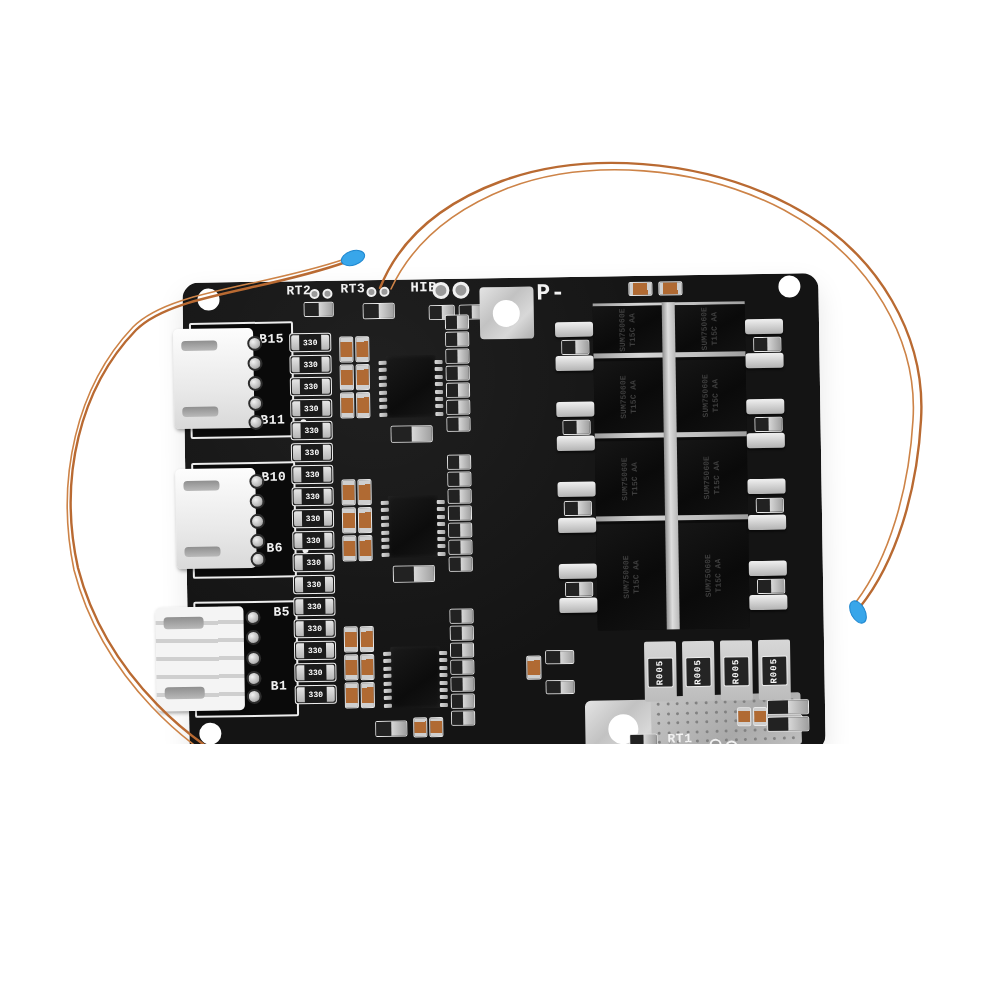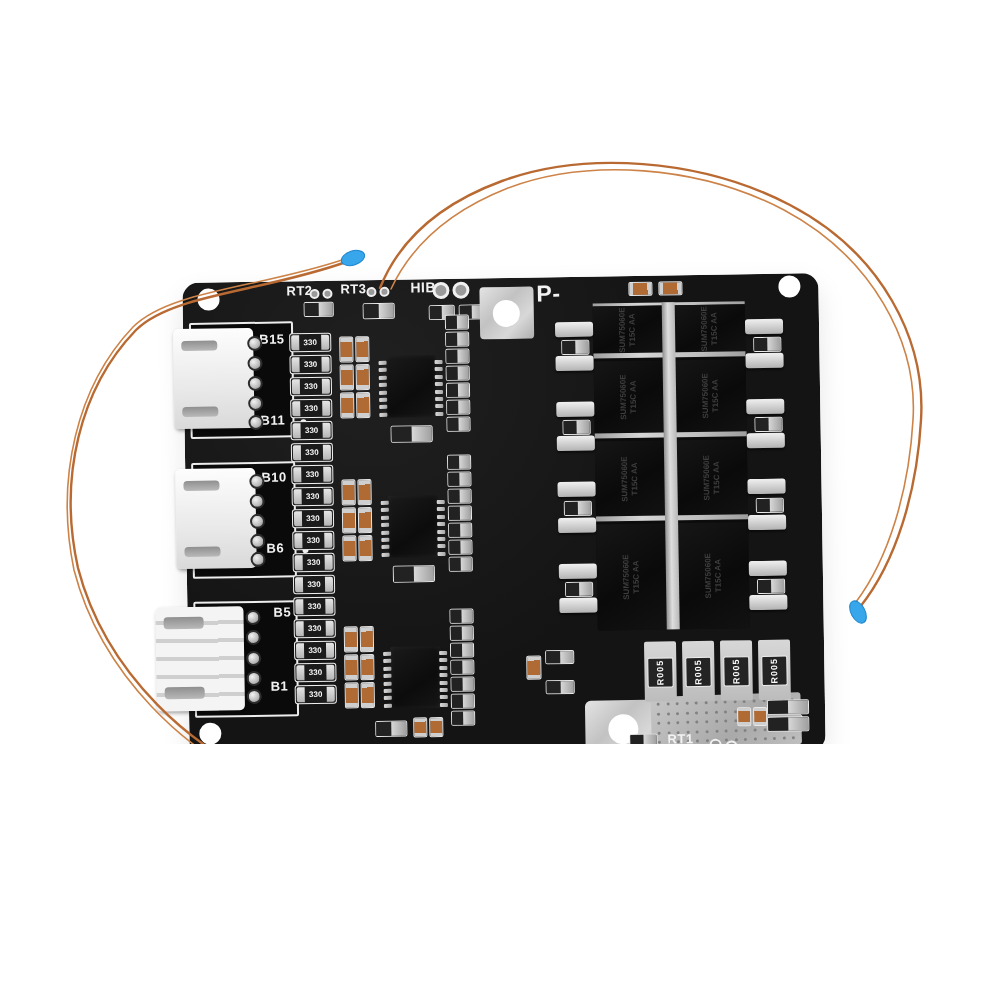--- a/index.html
+++ b/index.html
@@ -1,17 +1,17 @@
 <!DOCTYPE html>
 <html><head>
 <meta charset="utf-8">
 <style>
   html,body{margin:0;padding:0;background:#ffffff;}
   .stage{position:relative;width:1000px;height:744px;background:#ffffff;overflow:hidden;
-         font-family:Liberation Sans, sans-serif;}
+         font-family:Liberation Mono, monospace;}
   .board{position:absolute;left:186px;top:278px;width:636px;height:478px;background:#141414;
          border-radius:16px;transform:rotate(-0.9deg);box-shadow:0 12px 28px rgba(0,0,0,0.10);
          background-image:radial-gradient(circle at 30% 20%,rgba(255,255,255,0.05),transparent 55%);}
   .abs{position:absolute;}
   .hole{position:absolute;background:#ffffff;border-radius:50%;}
   .silktext{position:absolute;color:#f2f2f2;font-weight:bold;letter-spacing:0.5px;white-space:nowrap;}
   .padround{position:absolute;border-radius:50%;background:#9a9a9a;border:2.5px solid #f0f0f0;box-sizing:border-box;}
   .metalpad{position:absolute;border-radius:4px;
             background:linear-gradient(135deg,#e4e4e4 0%,#c2c2c2 40%,#d8d8d8 70%,#aeaeae 100%);}
   .conn-silk{position:absolute;border:2px solid #ededed;background:#0a0a0a;border-radius:2px;}

